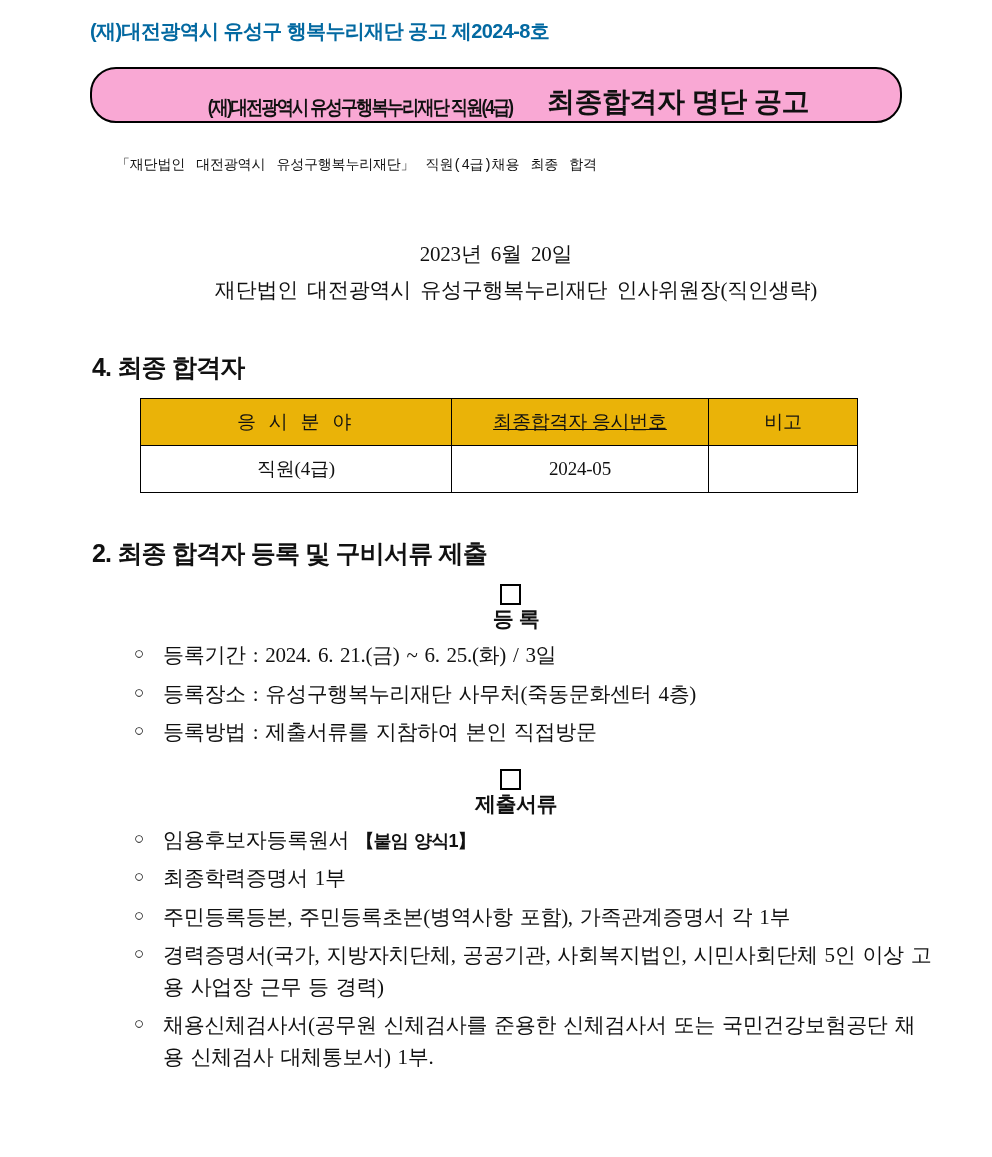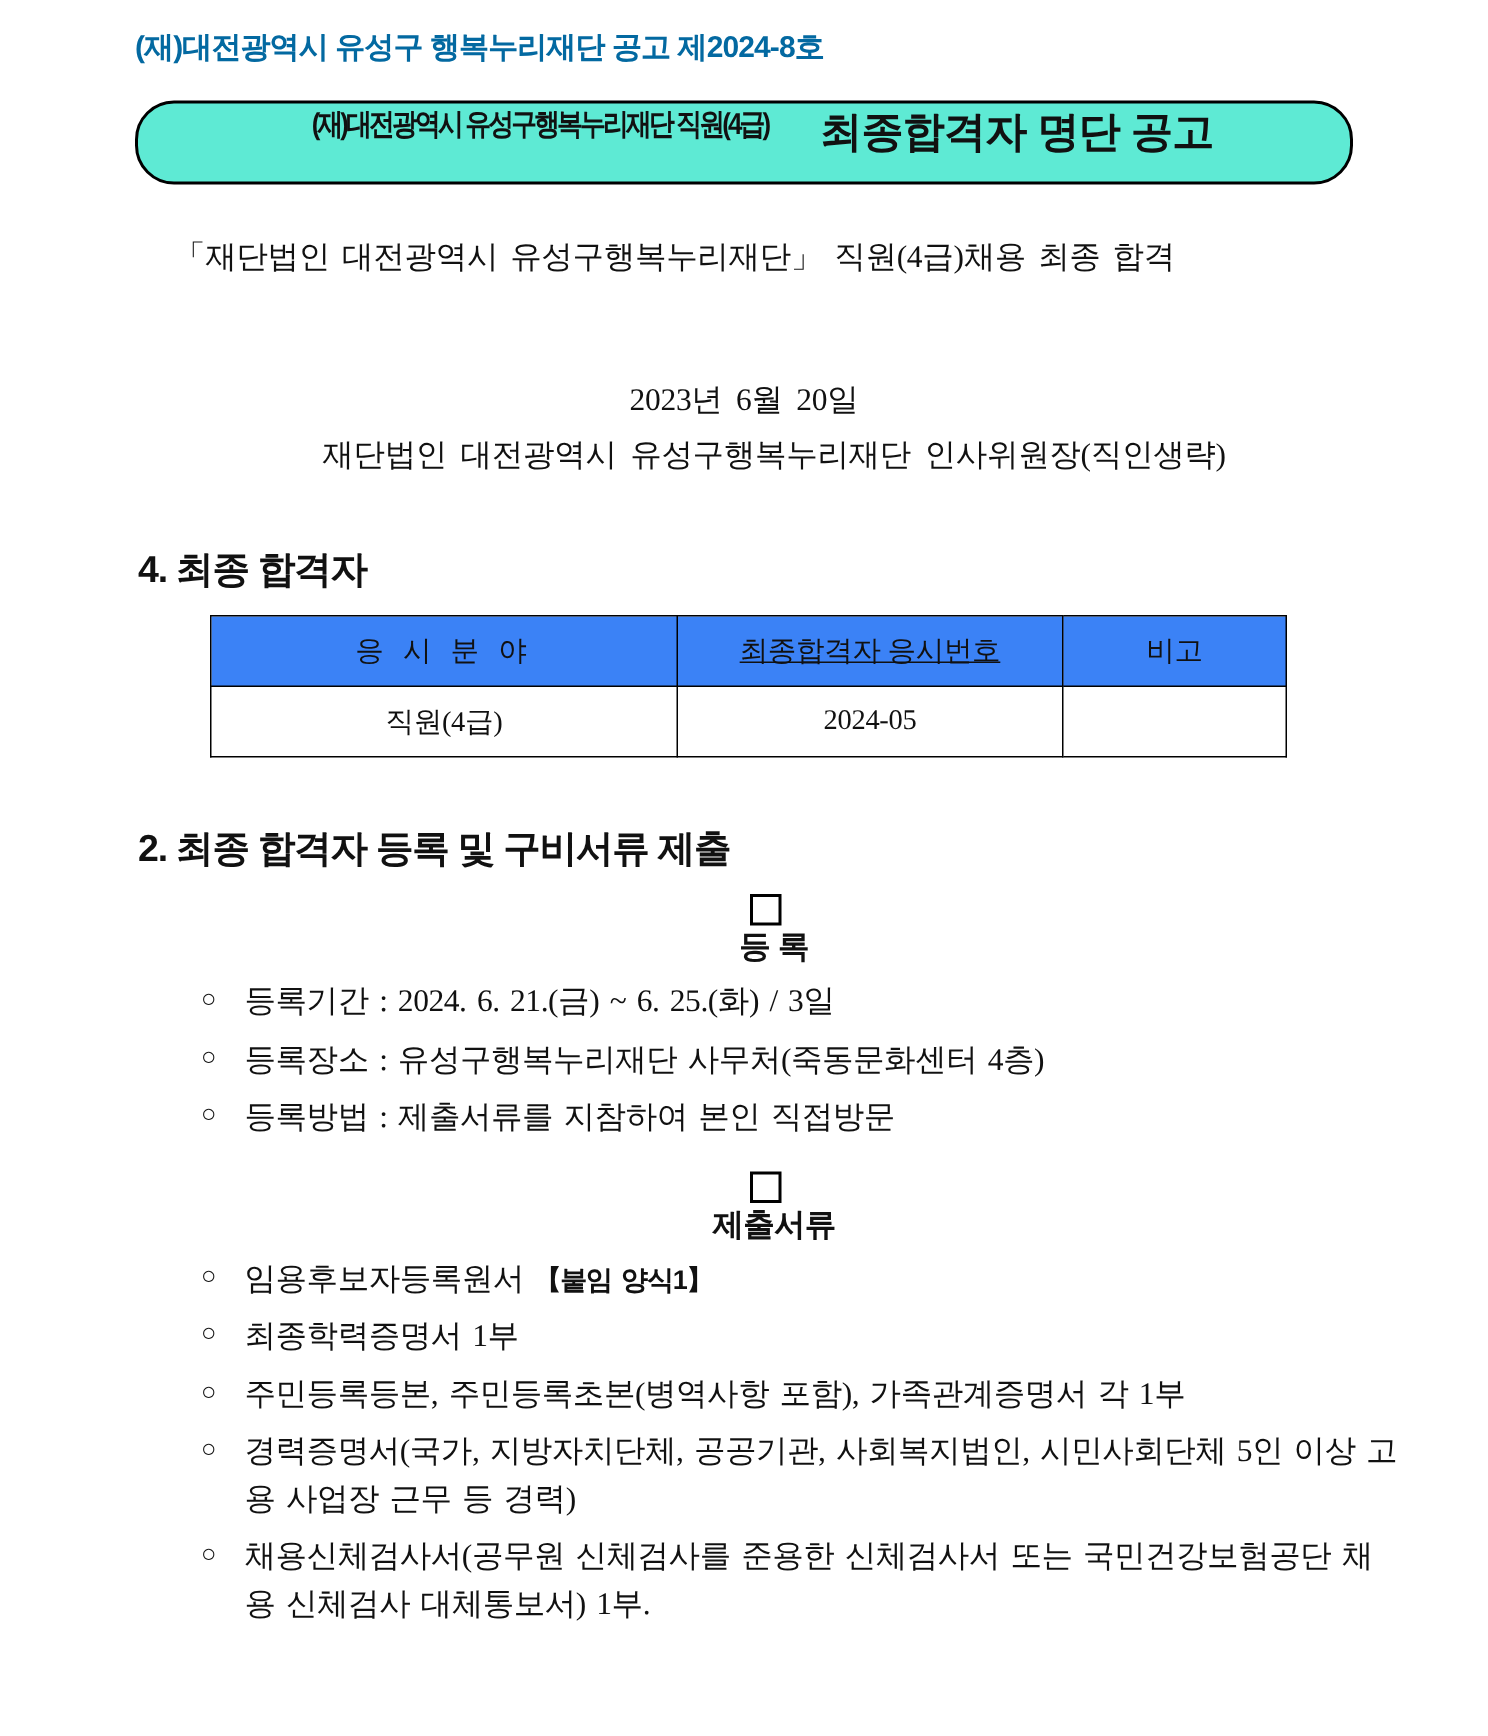--- a/index.html
+++ b/index.html
@@ -25,26 +25,26 @@
   .doc-number {
     font-family: "Liberation Sans", sans-serif;
     font-weight: bold;
     font-size: 20px;
     letter-spacing: -0.6px;
     margin: 8px 0 0 30px;
     color: #0369a1;
   }
   .title-bar {
     margin: 22px 30px 0 30px;
-    background: #5eead4;
+    background: #f9a8d4;
     border: 2px solid #000;
     border-radius: 26px;
     height: 56px;
     display: flex;
-    align-items: flex-start;
+    align-items: flex-end;
     justify-content: center;
     gap: 10px;
     padding: 0 18px;
     box-sizing: border-box;
   }
   .title-small {
     font-family: "Liberation Sans", sans-serif;
     font-weight: bold;
     font-size: 20px;
     letter-spacing: -2.2px;
@@ -54,25 +54,26 @@
   }
   .title-main {
     font-family: "Liberation Sans", sans-serif;
     font-weight: bold;
     font-size: 28px;
     letter-spacing: -0.5px;
     white-space: nowrap;
   }
   .intro {
     margin: 30px 34px 0 34px;
-    font-size: 21px;
+    font-size: 14px;
     line-height: 1.75;
     text-align: justify;
     letter-spacing: -0.2px;
     word-spacing: 3px;
+    font-family: Liberation Mono, monospace;
   }
   .intro .indent { padding-left: 22px; }
 
   .date-block {
     margin-top: 58px;
     text-align: center;
     font-size: 21px;
     line-height: 1.75;
     letter-spacing: -0.2px;
     word-spacing: 4px;
@@ -96,21 +97,21 @@
   }
   table.result-table th,
   table.result-table td {
     border: 1px solid #000;
     height: 44px;
     text-align: center;
     font-size: 19px;
     letter-spacing: -0.2px;
   }
   table.result-table thead th {
-    background: #3b82f6;
+    background: #eab308;
     font-weight: normal;
   }
   table.result-table th.col-field { width: 308px; letter-spacing: 4px; }
   table.result-table th.col-number { width: 254px; text-decoration: underline; }
   table.result-table th.col-note { width: 146px; }
   table.result-table td.cell-field { letter-spacing: -0.2px; }
 
   .list-block { margin: 8px 0 0 40px; }
   .check-item {
     display: flex;

